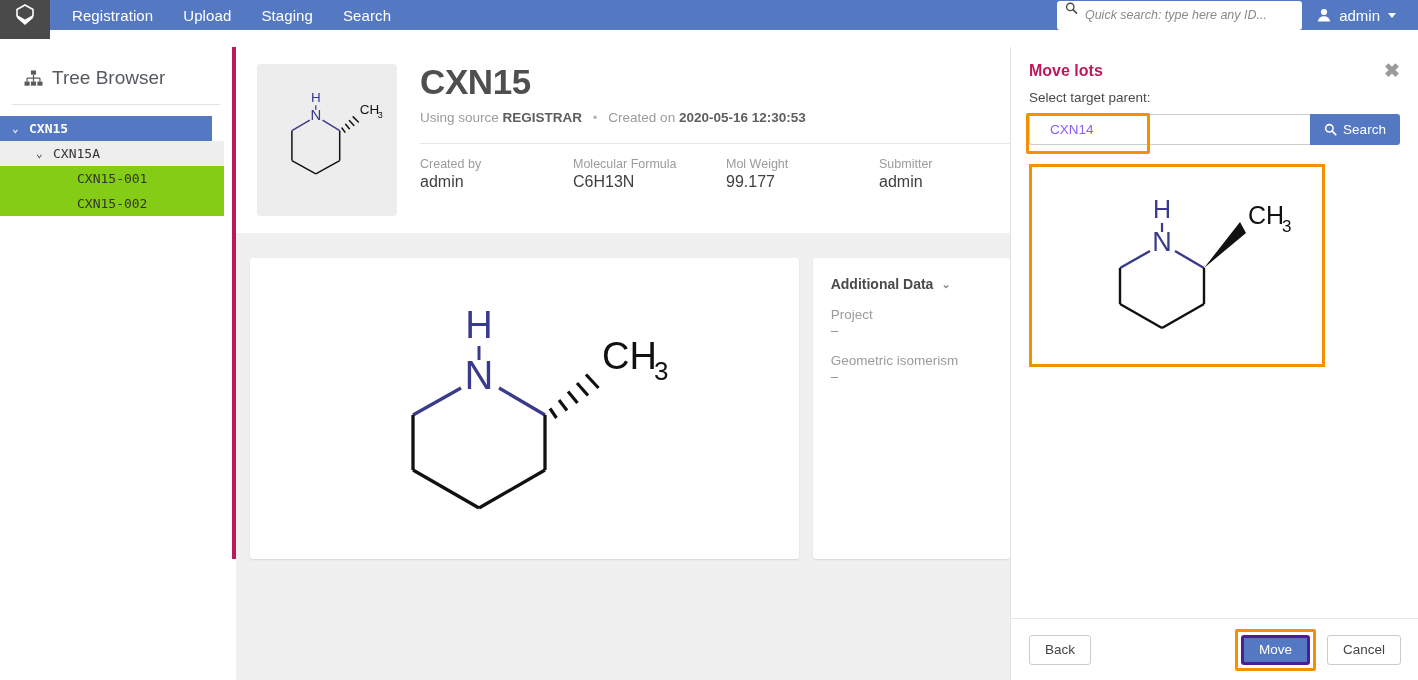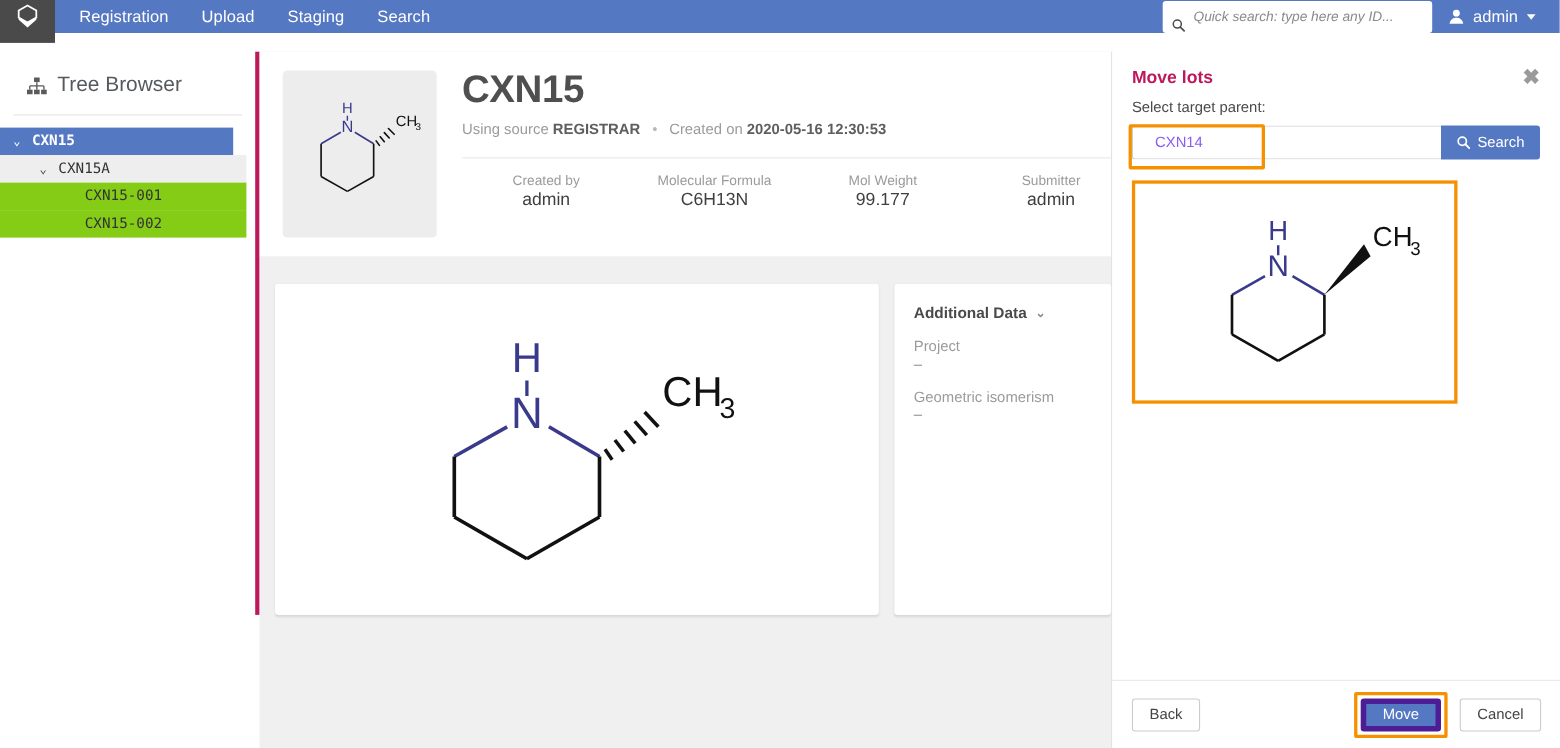--- a/index.html
+++ b/index.html
@@ -24,21 +24,21 @@
   .nav-link {
     color: #ffffff; font-size: 15px; letter-spacing: .1px;
     cursor: pointer; text-decoration: none; white-space: nowrap;
   }
   .nav-right {
     margin-left: auto; display: flex; align-items: center; gap: 14px;
     padding-right: 22px;
   }
   .quick-search {
     width: 245px; height: 29px; background: #fff; border-radius: 3px;
-    display: flex; align-items: flex-end; padding: 0 8px; gap: 7px;
+    display: flex; align-items: flex-start; padding: 0 8px; gap: 7px;
   }
   .quick-search input {
     border: none; outline: none; width: 100%; height: 100%;
     font-family: "Liberation Sans", sans-serif;
     font-size: 12.5px; font-style: italic; color: #555;
   }
   .quick-search input::placeholder { color: #8a8a8a; font-style: italic; }
   .user-menu { display: flex; align-items: center; gap: 7px; color: #fff;
                font-size: 15px; cursor: pointer; }
   .caret-down {
@@ -94,21 +94,21 @@
   .detail-title {
     font-size: 35px; font-weight: bold; color: #4f4f4f; line-height: 1.05;
     letter-spacing: -.4px;
   }
   .detail-sub {
     margin-top: 9px; font-size: 13.5px; color: #9b9b9b;
   }
   .detail-sub b { color: #5e5e5e; }
   .detail-sub .dot { padding: 0 7px; color: #b8b8b8; }
   .meta-divider { margin-top: 18px; height: 1px; background: #e8e8e8; width: 620px; }
-  .meta-row { display: flex; margin-top: 13px; text-align: center; }
+  .meta-row { display: flex; margin-top: 13px; }
   .meta-col { width: 153px; }
   .meta-label { font-size: 12.5px; color: #9b9b9b; }
   .meta-value { font-size: 16px; color: #3f3f3f; margin-top: 2px; }
 
   .content-row { display: flex; padding: 25px 0 0 14px; gap: 14px; }
   .struct-card {
     width: 557px; height: 301px; background: #ffffff;
     border-radius: 3px; box-shadow: 0 1px 2px rgba(0,0,0,.10);
     display: flex; align-items: center; justify-content: center;
   }
@@ -174,21 +174,21 @@
     position: absolute; left: 0; bottom: 0; width: 408px; height: 62px;
     border-top: 1px solid #e8e8e8; display: flex; align-items: center;
     padding: 0 18px;
   }
   .btn {
     height: 30px; padding: 0 15px; border-radius: 3px; font-size: 13.5px;
     font-family: "Liberation Sans", sans-serif; cursor: pointer;
     display: flex; align-items: center; justify-content: center;
   }
   .btn-default { background: #ffffff; border: 1px solid #cccccc; color: #444; }
-  .btn-primary { background: #5578c3; border: 5px solid #4c1d95; color: #ffffff; }
+  .btn-primary { background: #5578c3; border: 3px solid #4c1d95; color: #ffffff; }
   .footer-right { margin-left: auto; display: flex; align-items: center; gap: 11px; }
   .move-wrap { border: 3px solid #f59000; padding: 3px; border-radius: 2px;
                display: flex; }
 </style>
 </head>
 <body>
 
 <div id="app">
 
   <div class="navbar">

